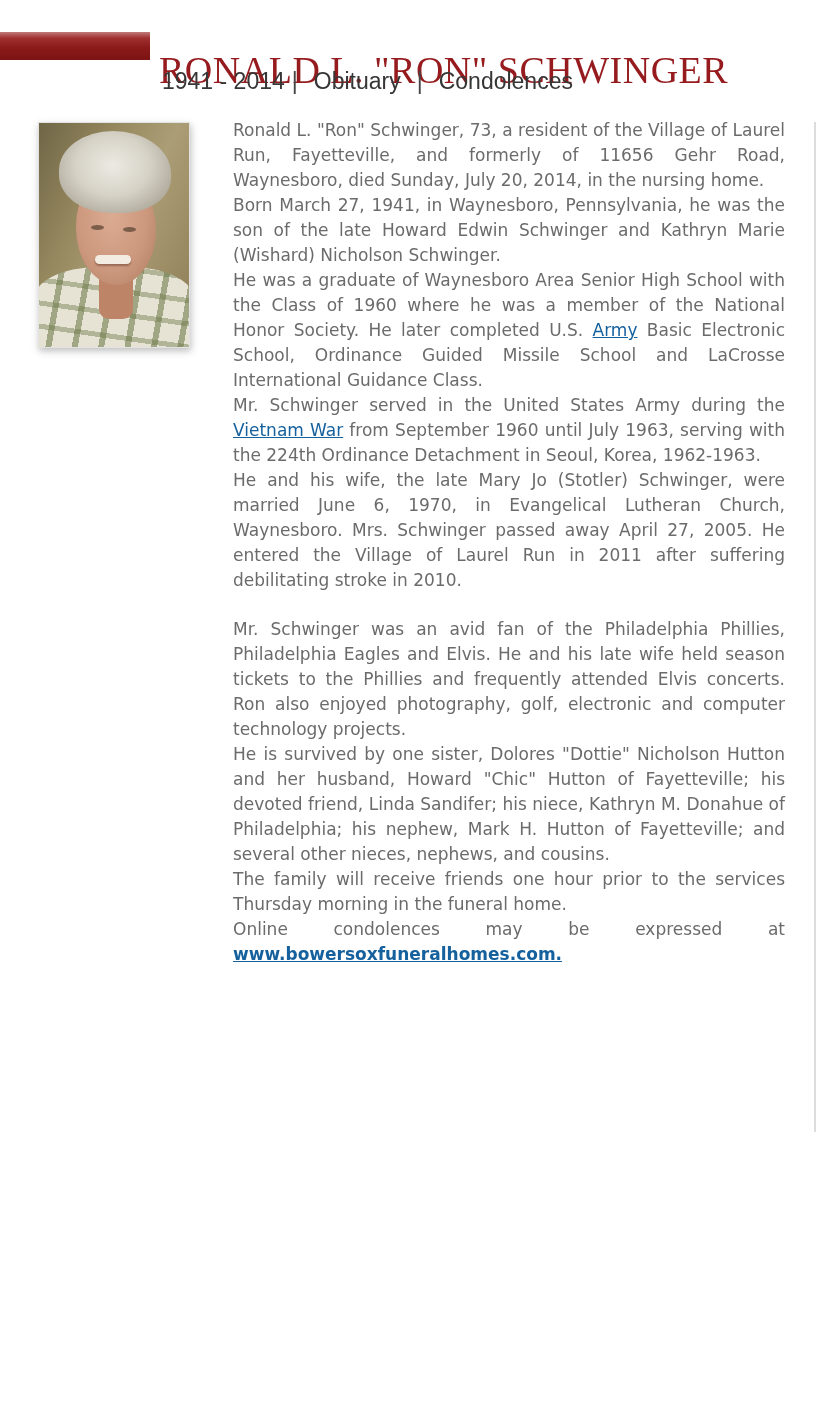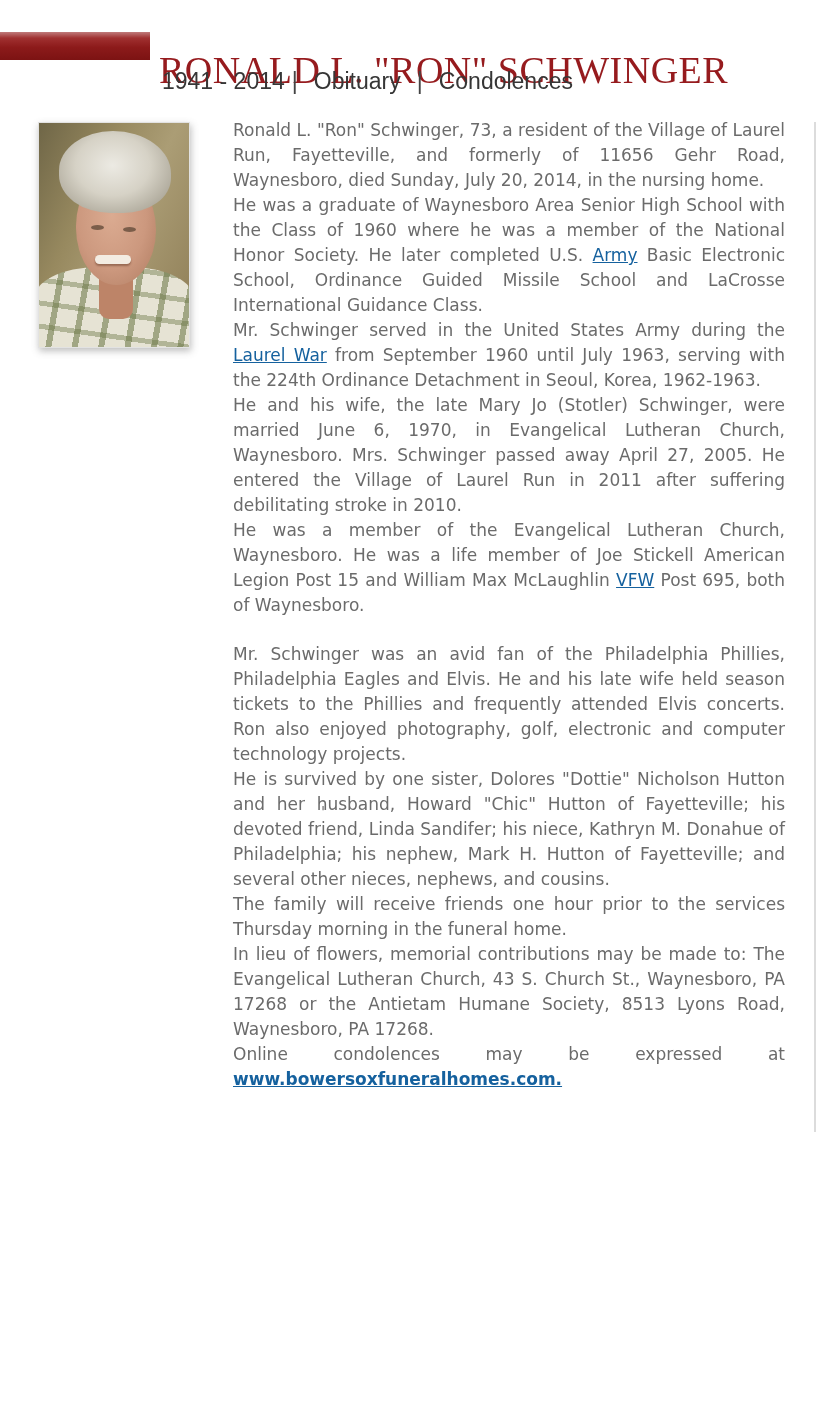--- a/index.html
+++ b/index.html
@@ -77,24 +77,23 @@
   <div class="photo-neck"></div>
   <div class="photo-face"></div>
   <div class="photo-hair"></div>
   <div class="photo-eye eye-l"></div>
   <div class="photo-eye eye-r"></div>
   <div class="photo-smile"></div>
 </div>
 
 <div class="article">
     <p><span>Ronald L. "Ron" Schwinger, 73, a resident of the Village of Laurel Run, Fayetteville, and formerly of 11656 Gehr Road, Waynesboro, died Sunday, July 20, 2014, in the nursing home.</span></p>
+    <p><span>Born March 27, 1941, in Waynesboro, Pennsylvania, he was the son of the late Howard Edwin Schwinger and Kathryn Marie (Wishard) Nicholson Schwinger.</span></p>
     <p><span>He was a graduate of Waynesboro Area Senior High School with the Class of 1960 where he was a member of the National Honor Society. He later completed U.S. </span><a href="#" class="lnk">Army</a><span> Basic Electronic School, Ordinance Guided Missile School and LaCrosse International Guidance Class.</span></p>
-    <p><span>Mr. Schwinger served in the United States Army during the </span><a href="#" class="lnk">Laurel War</a><span> from September 1960 until July 1963, serving with the 224th Ordinance Detachment in Seoul, Korea, 1962-1963.</span></p>
+    <p><span>Mr. Schwinger served in the United States Army during the </span><a href="#" class="lnk">Vietnam War</a><span> from September 1960 until July 1963, serving with the 224th Ordinance Detachment in Seoul, Korea, 1962-1963.</span></p>
     <p><span>He and his wife, the late Mary Jo (Stotler) Schwinger, were married June 6, 1970, in Evangelical Lutheran Church, Waynesboro. Mrs. Schwinger passed away April 27, 2005. He entered the Village of Laurel Run in 2011 after suffering debilitating stroke in 2010.</span></p>
-    <p><span>He was a member of the Evangelical Lutheran Church, Waynesboro. He was a life member of Joe Stickell American Legion Post 15 and William Max McLaughlin </span><a href="#" class="lnk">VFW</a><span> Post 695, both of Waynesboro.</span></p>
     <p class="gap"><span>Mr. Schwinger was an avid fan of the Philadelphia Phillies, Philadelphia Eagles and Elvis. He and his late wife held season tickets to the Phillies and frequently attended Elvis concerts. Ron also enjoyed photography, golf, electronic and computer technology projects.</span></p>
     <p><span>He is survived by one sister, Dolores "Dottie" Nicholson Hutton and her husband, Howard "Chic" Hutton of Fayetteville; his devoted friend, Linda Sandifer; his niece, Kathryn M. Donahue of Philadelphia; his nephew, Mark H. Hutton of Fayetteville; and several other nieces, nephews, and cousins.</span></p>
     <p><span>The family will receive friends one hour prior to the services Thursday morning in the funeral home.</span></p>
-    <p><span>In lieu of flowers, memorial contributions may be made to: The Evangelical Lutheran Church, 43 S. Church St., Waynesboro, PA 17268 or the Antietam Humane Society, 8513 Lyons Road, Waynesboro, PA 17268.</span></p>
     <p><span>Online condolences may be expressed at </span><a href="#" class="lnk bold">www.bowersoxfuneralhomes.com.</a></p>
   </div>
 <div class="stray-mark">'</div>
 <div class="right-rule"></div>
 
 </body></html>

